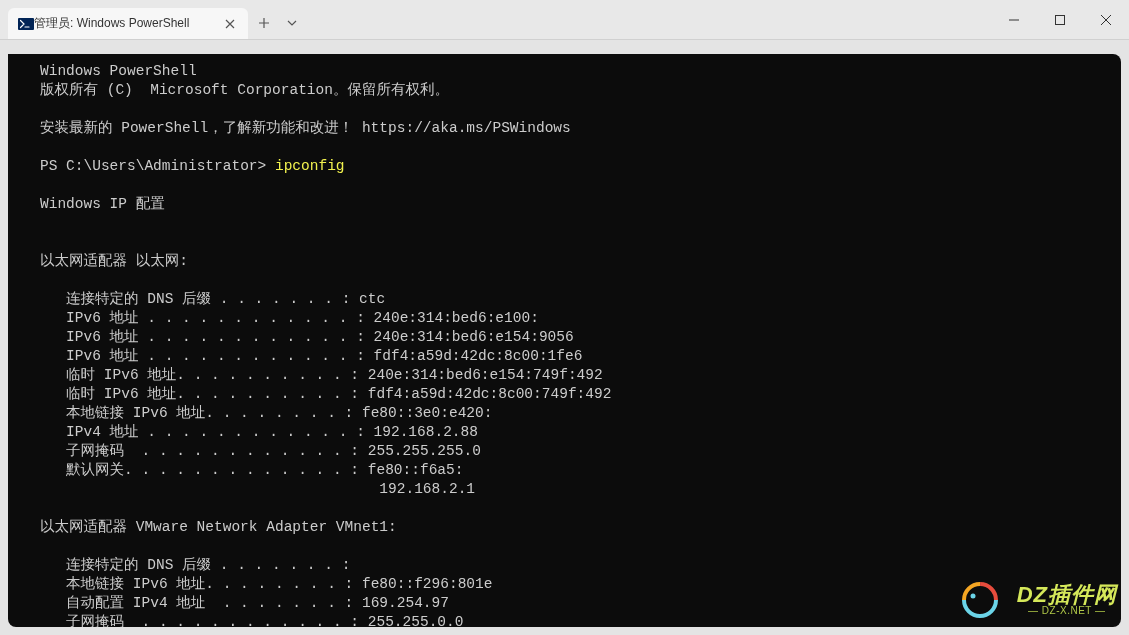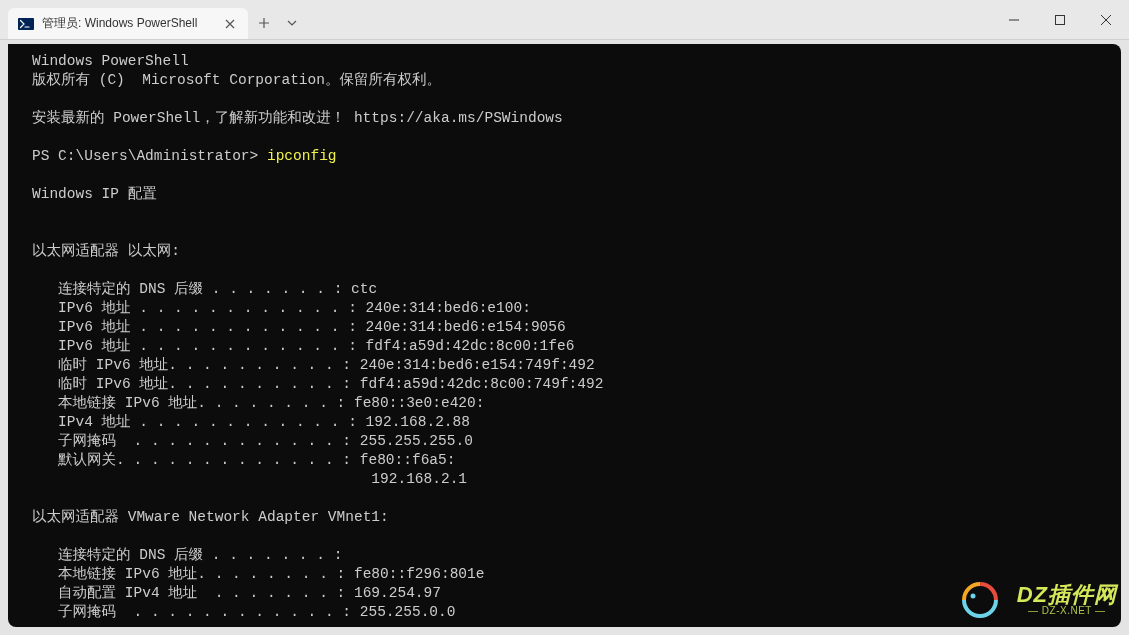--- a/index.html
+++ b/index.html
@@ -35,21 +35,21 @@
     .tab {
       display: flex;
       align-items: center;
       background: #f7f7f7;
       border-radius: 6px 6px 0 0;
       margin-top: 8px;
       padding: 0 10px 0 10px;
       min-width: 240px;
       max-width: 240px;
       position: relative;
-      gap: 8px;
+      gap: 0;
     }
     .tab-icon {
       width: 16px;
       height: 16px;
       display: flex;
       align-items: center;
       justify-content: center;
       flex-shrink: 0;
     }
     .tab-title {
@@ -102,28 +102,28 @@
       height: 40px;
       display: flex;
       align-items: center;
       justify-content: center;
       cursor: pointer;
       color: #333;
     }
     .terminal {
       flex: 1;
       background: #0c0c0c;
-      padding: 8px 24px;
+      padding: 8px 32px;
       font-family: 'Consolas', 'Courier New', monospace;
       font-size: 14.5px;
       line-height: 19px;
       color: #ccc;
       white-space: pre;
       overflow: hidden;
-      margin: 4px 8px 8px 8px;
+      margin: 14px 8px 8px 8px;
       border-radius: 0 8px 8px 8px;
     }
     .prompt-path {
       color: #ccc;
     }
     .prompt-cmd {
       color: #f2f24e;
     }
     .watermark {
       position: absolute;

